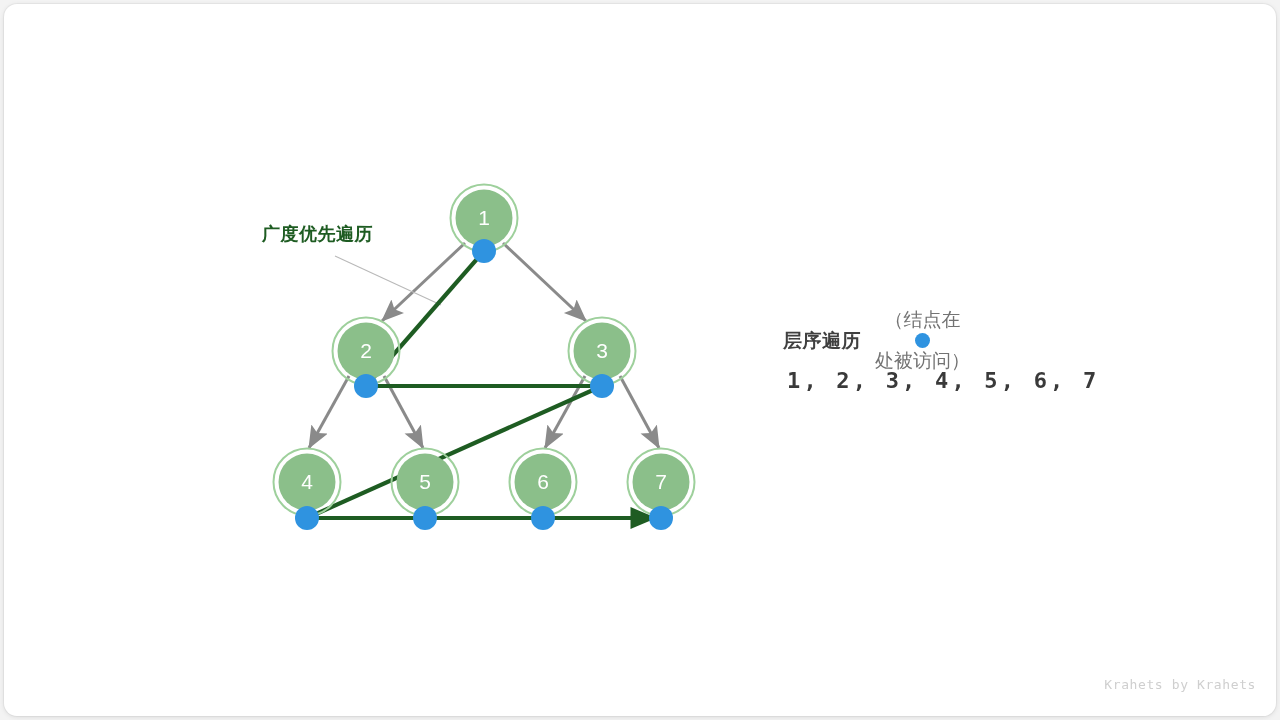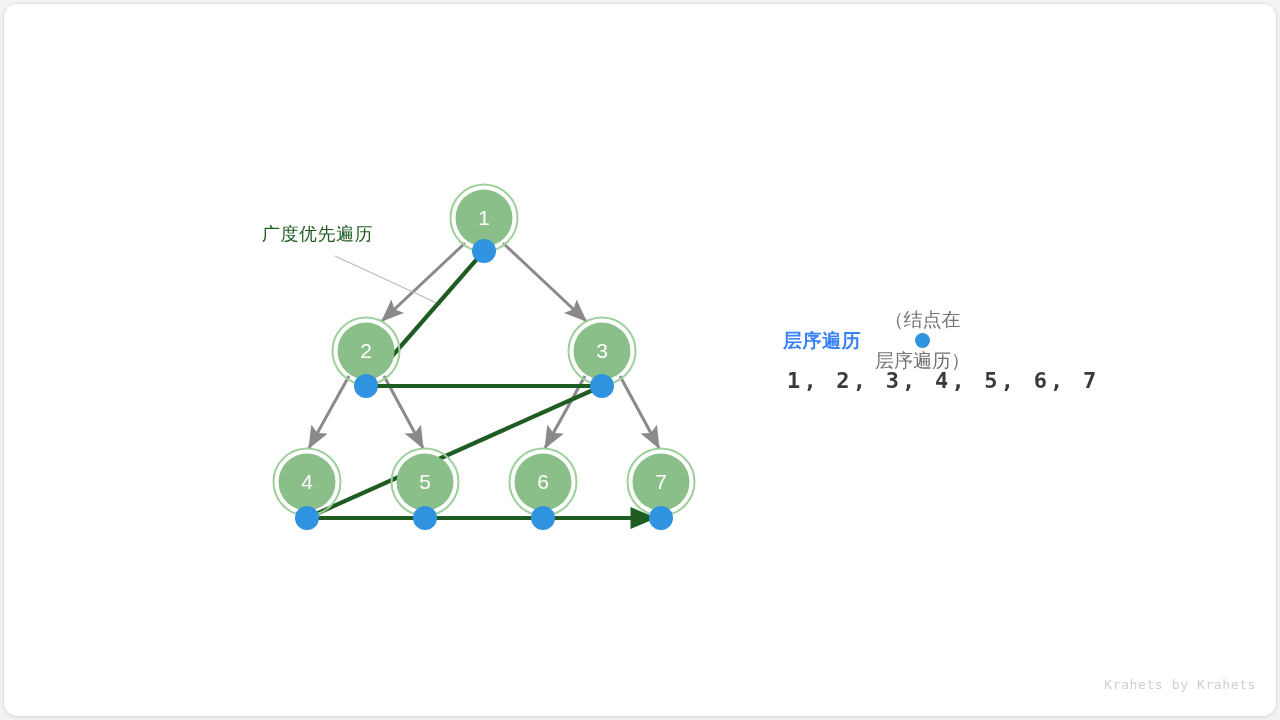--- a/index.html
+++ b/index.html
@@ -42,37 +42,37 @@
     fill: #ffffff;
     text-anchor: middle;
     dominant-baseline: middle;
     pointer-events: none;
   }
   .bfs-caption {
     position: absolute;
     left: 258px;
     top: 218px;
     font-size: 18px;
-    font-weight: normal;
+    font-weight: bold;
     color: #1e5c22;
     letter-spacing: 0.5px;
     white-space: nowrap;
   }
   .legend {
     position: absolute;
     left: 779px;
     top: 303px;
     white-space: nowrap;
     display: flex;
     align-items: center;
   }
   .legend-title {
     font-size: 19px;
     font-weight: bold;
-    color: #3b82f6;
+    color: #404040;
     letter-spacing: 0.5px;
   }
   .legend-note {
     font-size: 19px;
     color: #737373;
     margin-left: 14px;
     display: flex;
     align-items: center;
     flex-direction: column;
   }
@@ -198,21 +198,21 @@
       </g>
     </svg>
 
     <div class="bfs-caption">广度优先遍历</div>
 
     <div class="legend">
       <span class="legend-title">层序遍历</span>
       <span class="legend-note">
         <span>（结点在</span>
         <span class="legend-dot"></span>
-        <span>层序遍历）</span>
+        <span>处被访问）</span>
       </span>
     </div>
 
     <div class="sequence">1, 2, 3, 4, 5, 6, 7</div>
 
     <div class="credit">Krahets by Krahets</div>
 
   </div>
 </div>
 

